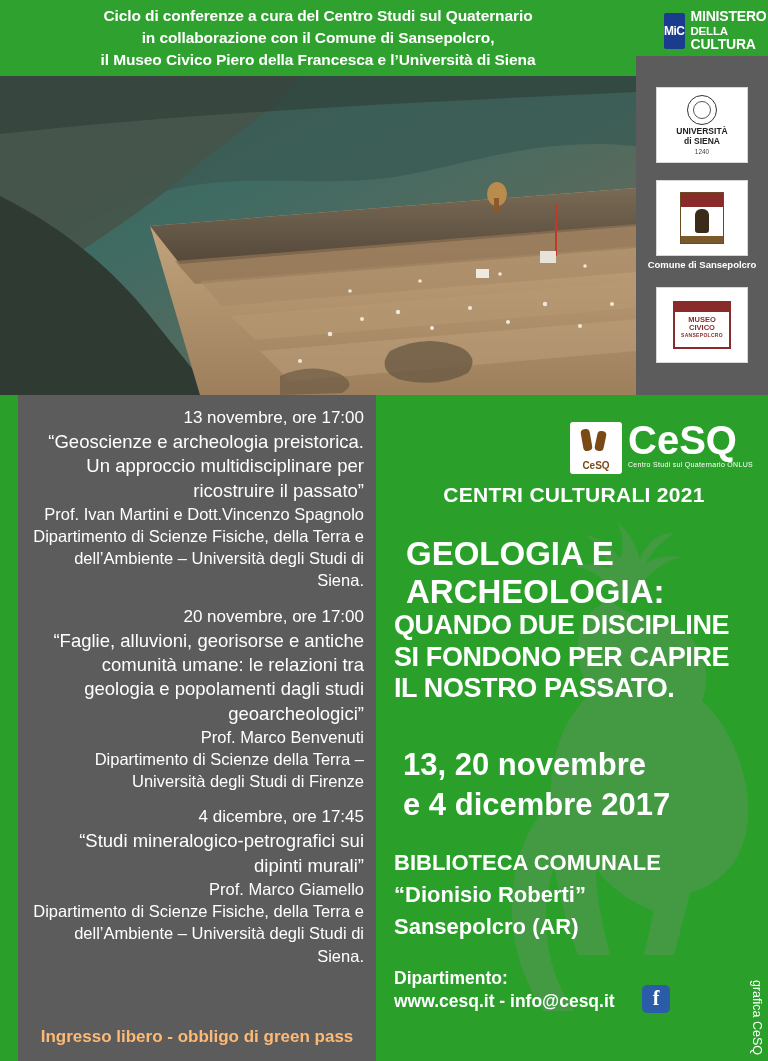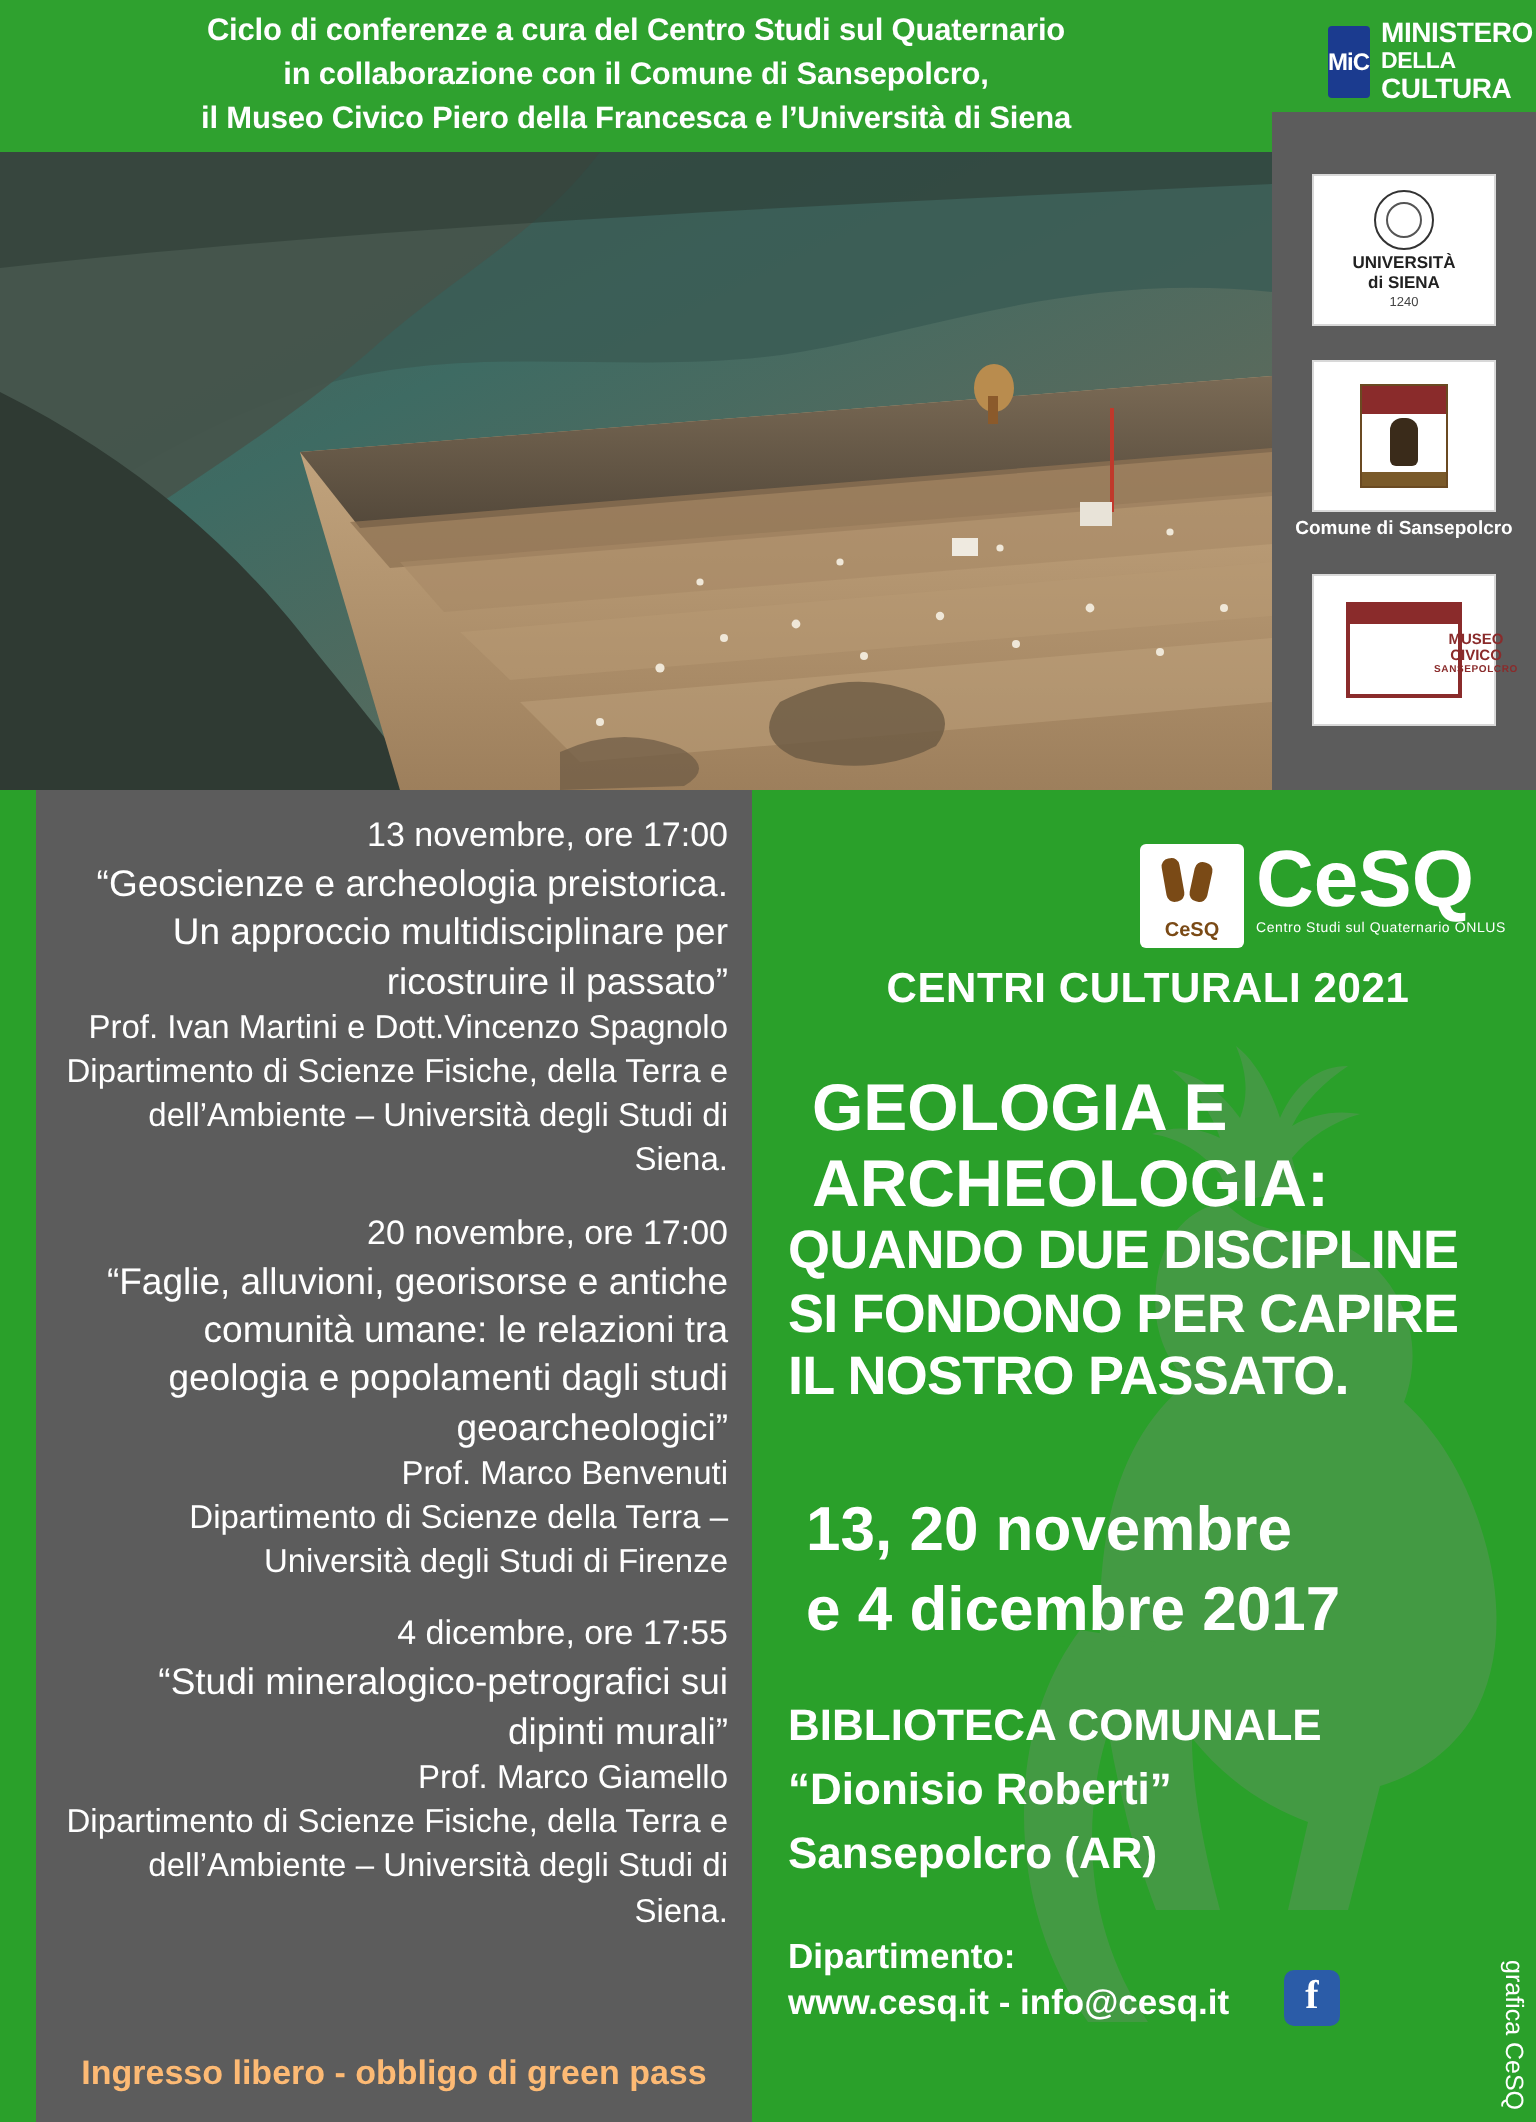--- a/index.html
+++ b/index.html
@@ -95,21 +95,21 @@
     position: relative; overflow: hidden;
   }
   .comune-crest .top { position:absolute; left:0; top:0; width:100%; height:14px; background:#8a2b2b; }
   .comune-crest .fig { position:absolute; left:50%; top:16px; transform:translateX(-50%);
     width:14px; height:24px; background:#3a2b1a; border-radius:6px 6px 3px 3px; }
   .comune-crest .base { position:absolute; left:0; bottom:0; width:100%; height:7px; background:#7a5a2a; }
 
   .museo-box { width: 58px; height: 48px; border: 2px solid #8a2b2b; position: relative; }
   .museo-box .bar { position:absolute; left:0; top:0; width:100%; height:9px; background:#8a2b2b; }
   .museo-box .lbl { position:absolute; left:0; top:13px; width:100%; text-align:center;
-    font-size: 7.5px; color:#8a2b2b; font-weight:bold; line-height:1.1;margin-left:36px; }
+    font-size: 7.5px; color:#8a2b2b; font-weight:bold; line-height:1.1; }
   .museo-box .lbl small { display:block; font-size:5px; letter-spacing:0.3px; }
 
   
   .program {
     position: absolute; left: 18px; top: 395px; width: 358px; height: 666px;
     background: #5c5c5c;
     color: #ffffff;
     padding: 12px 12px 0 12px;
     text-align: right;
   }
@@ -300,21 +300,21 @@
       <div class="who">Prof. Ivan Martini e Dott.Vincenzo Spagnolo</div>
       <div class="aff">Dipartimento di Scienze Fisiche, della Terra e dell’Ambiente – Università degli Studi di Siena.</div>
     </div>
     <div class="talk">
       <div class="when">20 novembre, ore 17:00</div>
       <div class="title">“Faglie, alluvioni, georisorse e antiche comunità umane: le relazioni tra geologia e popolamenti dagli studi geoarcheologici”</div>
       <div class="who">Prof. Marco Benvenuti</div>
       <div class="aff">Dipartimento di Scienze della Terra – Università degli Studi di Firenze</div>
     </div>
     <div class="talk">
-      <div class="when">4 dicembre, ore 17:55</div>
+      <div class="when">4 dicembre, ore 17:45</div>
       <div class="title">“Studi mineralogico-petrografici sui dipinti murali”</div>
       <div class="who">Prof. Marco Giamello</div>
       <div class="aff">Dipartimento di Scienze Fisiche, della Terra e dell’Ambiente – Università degli Studi di Siena.</div>
     </div>
     <div class="free-entry">Ingresso libero - obbligo di green pass</div>
   </div>
 
   <div class="right-content">
 
     <svg class="deer" viewBox="0 0 330 540">

